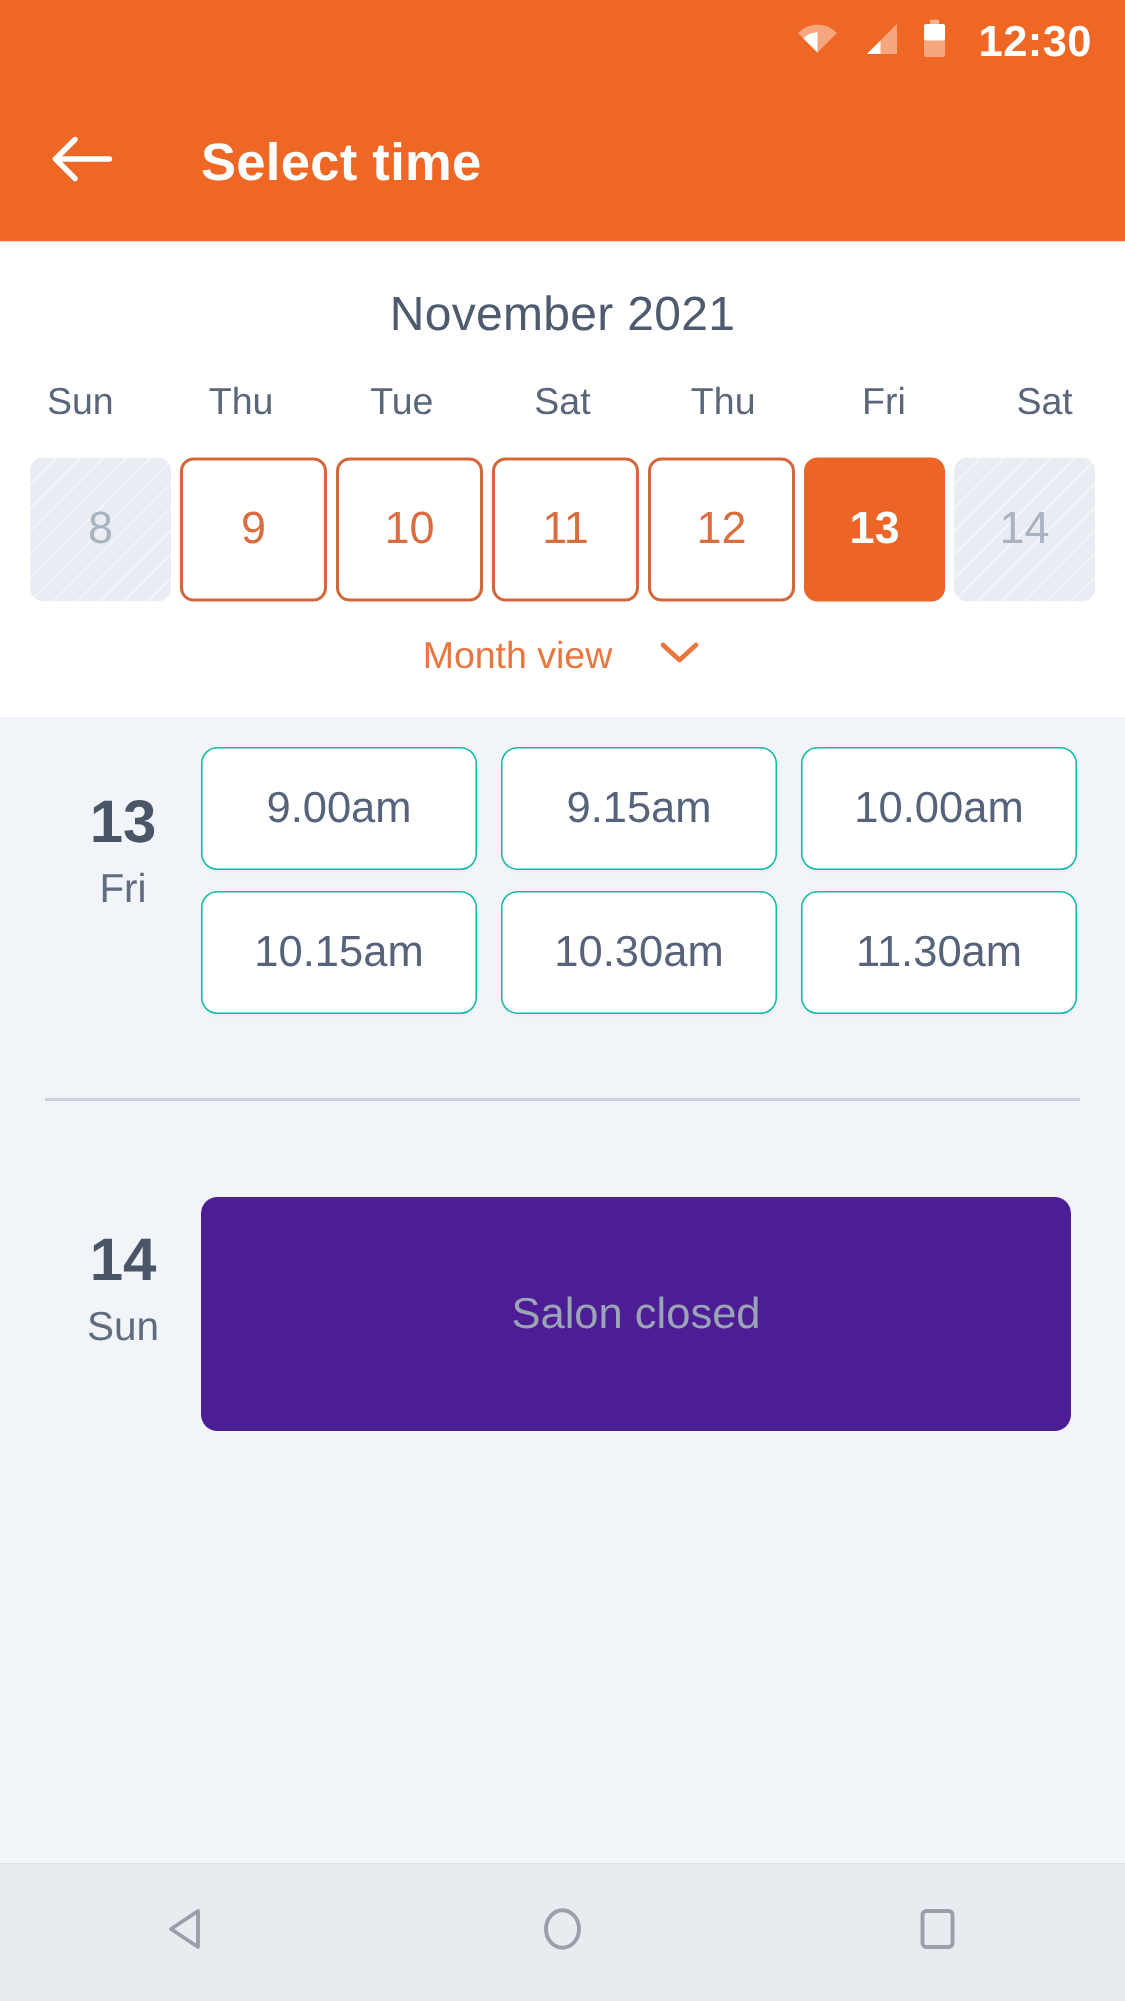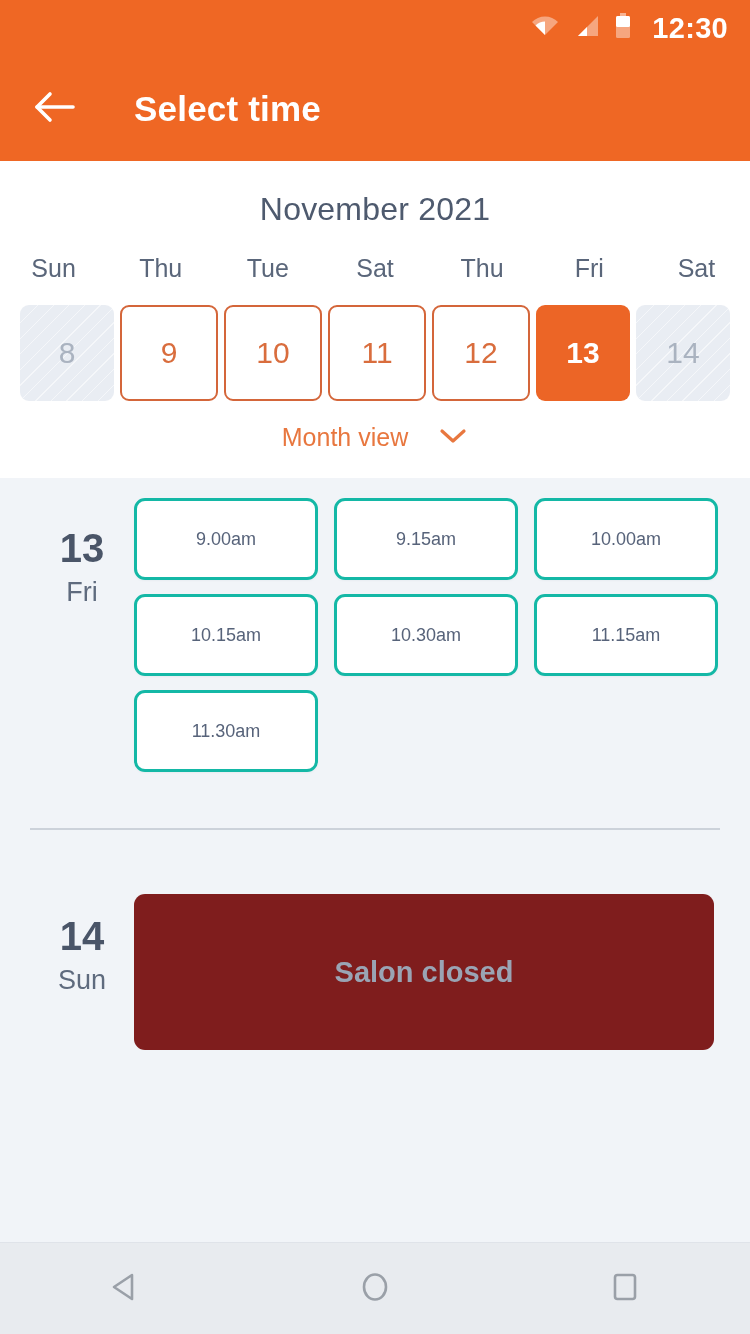--- a/index.html
+++ b/index.html
@@ -72,35 +72,35 @@
   .content { background:#f1f4f8; flex:1 1 auto; position:relative; overflow:hidden; }
 
   .day-block { display:flex; padding-left:32px; }
   .day-label { width:100px; flex:0 0 100px; padding-top:50px; text-align:center; }
   .day-num { font-size:40px; font-weight:bold; color:#4a5568; line-height:1; }
   .day-dow { font-size:27px; color:#5f6b7e; margin-top:9px; }
 
   .slots { flex:1; display:flex; flex-wrap:wrap; gap:14px 16px; padding:20px 32px 0 2px; }
   .slot {
     width:184px; height:82px; background:#ffffff;
-    border:3px solid #14b8a6; border-radius:11px;
-    display:flex; align-items:center; justify-content:center;
-    font-size:18px; color:#57637a;
+    border:1px solid #14b8a6; border-radius:11px;
+    display:flex; align-items:center; justify-content:center;
+    font-size:29px; color:#57637a;
     box-shadow:0 1px 2px rgba(80,95,120,0.05);
   }
 
   .divider {
     height:2px; background:#ccd2da; margin:56px 30px 0 30px;
   }
 
   .closed-card {
     flex:1; margin:30px 36px 0 2px; height:156px;
-    background:#7f1d1d; border-radius:11px;
-    display:flex; align-items:center; justify-content:center;
-    font-size:29px; color:#9aa4b4;font-weight:bold;
+    background:#4c1d95; border-radius:11px;
+    display:flex; align-items:center; justify-content:center;
+    font-size:29px; color:#9aa4b4;
   }
 
   
   .navbar {
     flex:0 0 92px; background:#e8ebef;
     display:flex; align-items:center; justify-content:space-around;
     border-top:1px solid #dfe3e9;
   }
   .nav-btn { width:80px; height:80px; display:flex; align-items:center; justify-content:center; }
 </style>
@@ -183,21 +183,20 @@
       <div class="day-label">
         <div class="day-num">13</div>
         <div class="day-dow">Fri</div>
       </div>
       <div class="slots">
         <div class="slot">9.00am</div>
         <div class="slot">9.15am</div>
         <div class="slot">10.00am</div>
         <div class="slot">10.15am</div>
         <div class="slot">10.30am</div>
-        <div class="slot">11.15am</div>
         <div class="slot">11.30am</div>
       </div>
     </div>
 
     <div class="divider"></div>
 
     <div class="day-block" style="margin-top:34px;">
       <div class="day-label" style="padding-top:52px;">
         <div class="day-num">14</div>
         <div class="day-dow">Sun</div>

